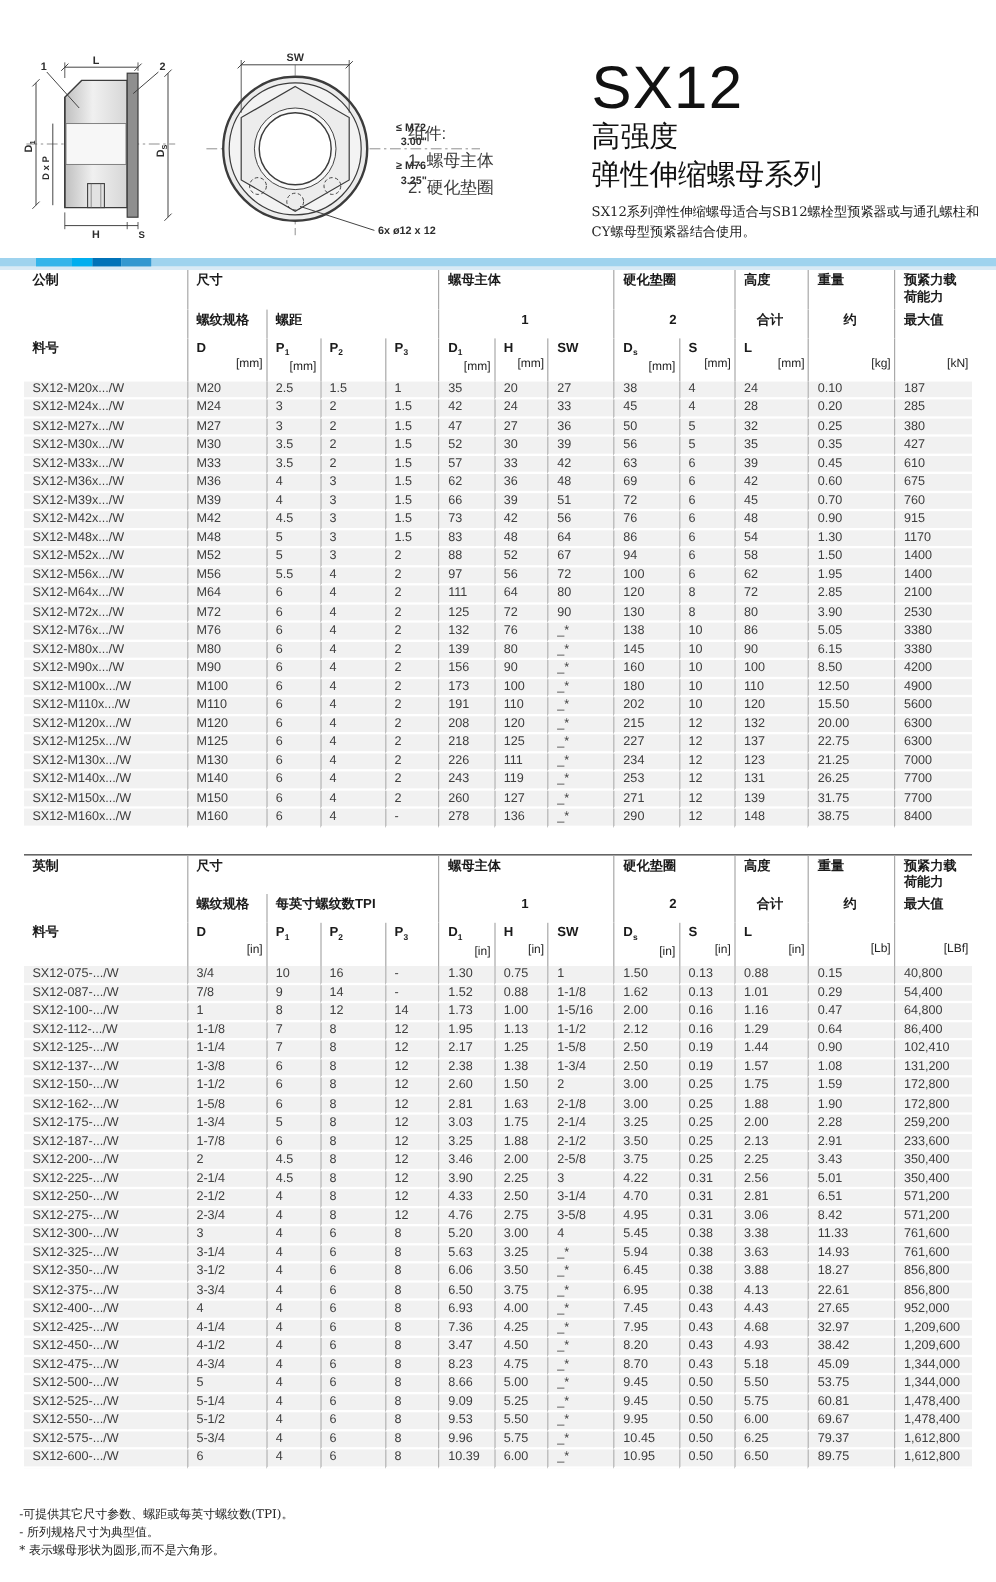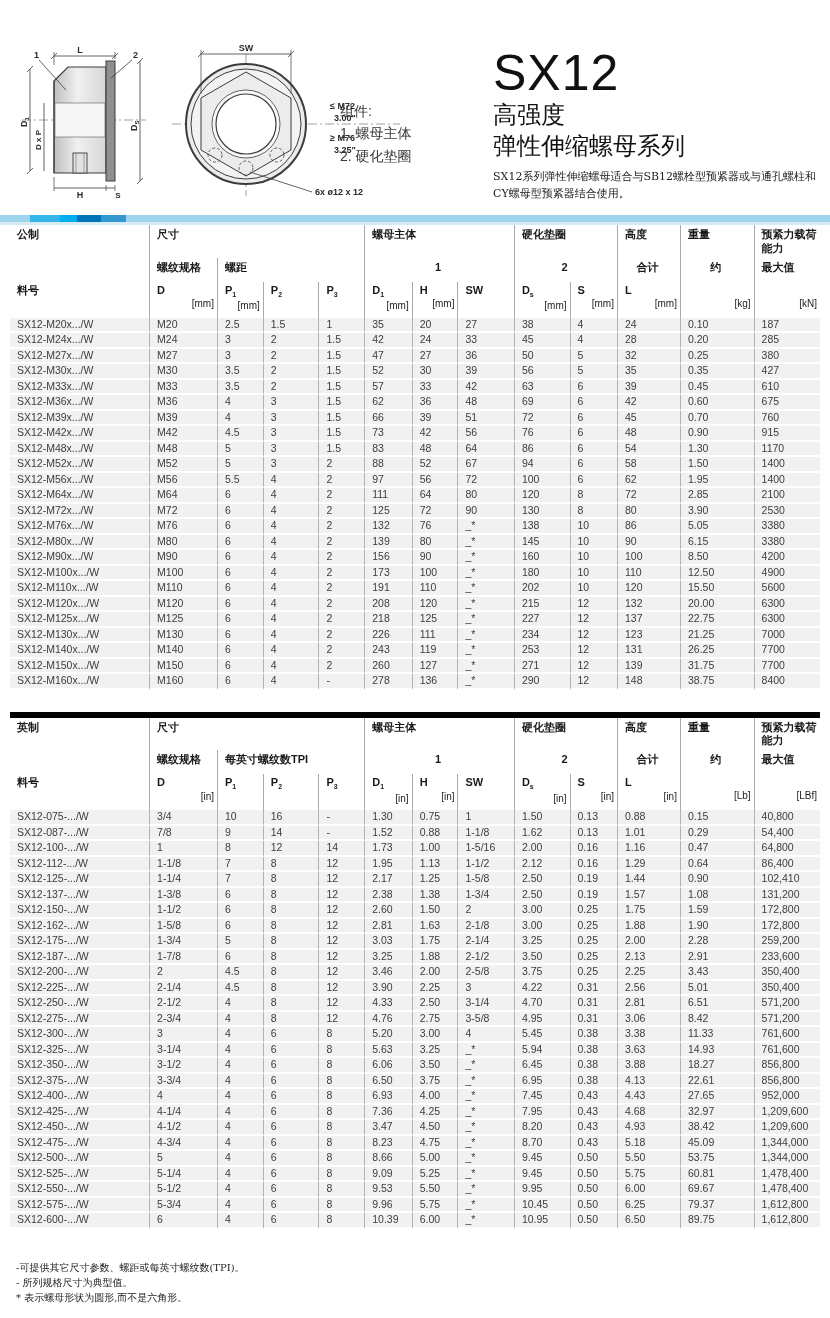--- a/index.html
+++ b/index.html
@@ -14,35 +14,35 @@
   .legend{position:absolute;left:340px;top:100px;font-size:14px;line-height:1.6;color:#3a3a3a;font-family:Liberation Sans, sans-serif;}
   svg text{font-family:"Liberation Sans",sans-serif;fill:#2c2c2c;}
   .dimtxt{font-size:9px;font-weight:bold;}
   .dimtxt-sm{font-size:8px;font-weight:bold;}
   .subt{font-size:6px;}
   
   .bar{position:relative;height:7px;width:830px;}
   .bar .seg{position:absolute;top:0;height:7px;}
   .bar-under{height:3px;width:830px;}
   
-  .tblwrap{padding:0 10px;}
+  .tblwrap{padding:0 20px;}
   table.spec{width:100%;border-collapse:separate;border-spacing:0;table-layout:fixed;}
   table.spec th{font-weight:bold;vertical-align:top;text-align:left;padding:3px 3px 2px 7px;font-size:11px;line-height:1.25;}
   tr.g1 th{height:24px;}
   tr.g2 th{height:19px;}
   tr.g3 th{height:32px;padding-top:2px;}
   .cb{font-size:11px;font-weight:bold;min-height:13px;}
   .cb sub{font-size:7px;}
   .cu{font-size:10px;font-weight:normal;color:#222;margin-top:1px;text-align:right;}
   .bl{border-left:1px solid #a9a9a9;}
   .ac{text-align:center !important;padding-left:0 !important;}
   table.spec td{height:13.5px;font-size:10.5px;color:#3d3d3d;padding:0 2px 0 7px;background:#f1f1f1;border-bottom:2px solid #fff;white-space:nowrap;overflow:hidden;line-height:13px;}
   table.spec thead th{background:#fff;}
   table.spec tbody td.bl{border-left:1px solid #b2b2b2;}
-  .imp-table{border-top:6px solid #000000;margin-top:0;}
+  .imp-table{border-top:1px solid #000000;margin-top:0;}
   .tbl-gap{height:22px;}
   
   .notes{padding:8px 12px 0 16px;font-size:10px;line-height:1.5;color:#222;font-family:"DejaVu Serif","Liberation Serif",serif;margin-top:23px;}
 </style>
 </head>
 <body>
 
 <div class="hero">
 
   <div class="drawings">

